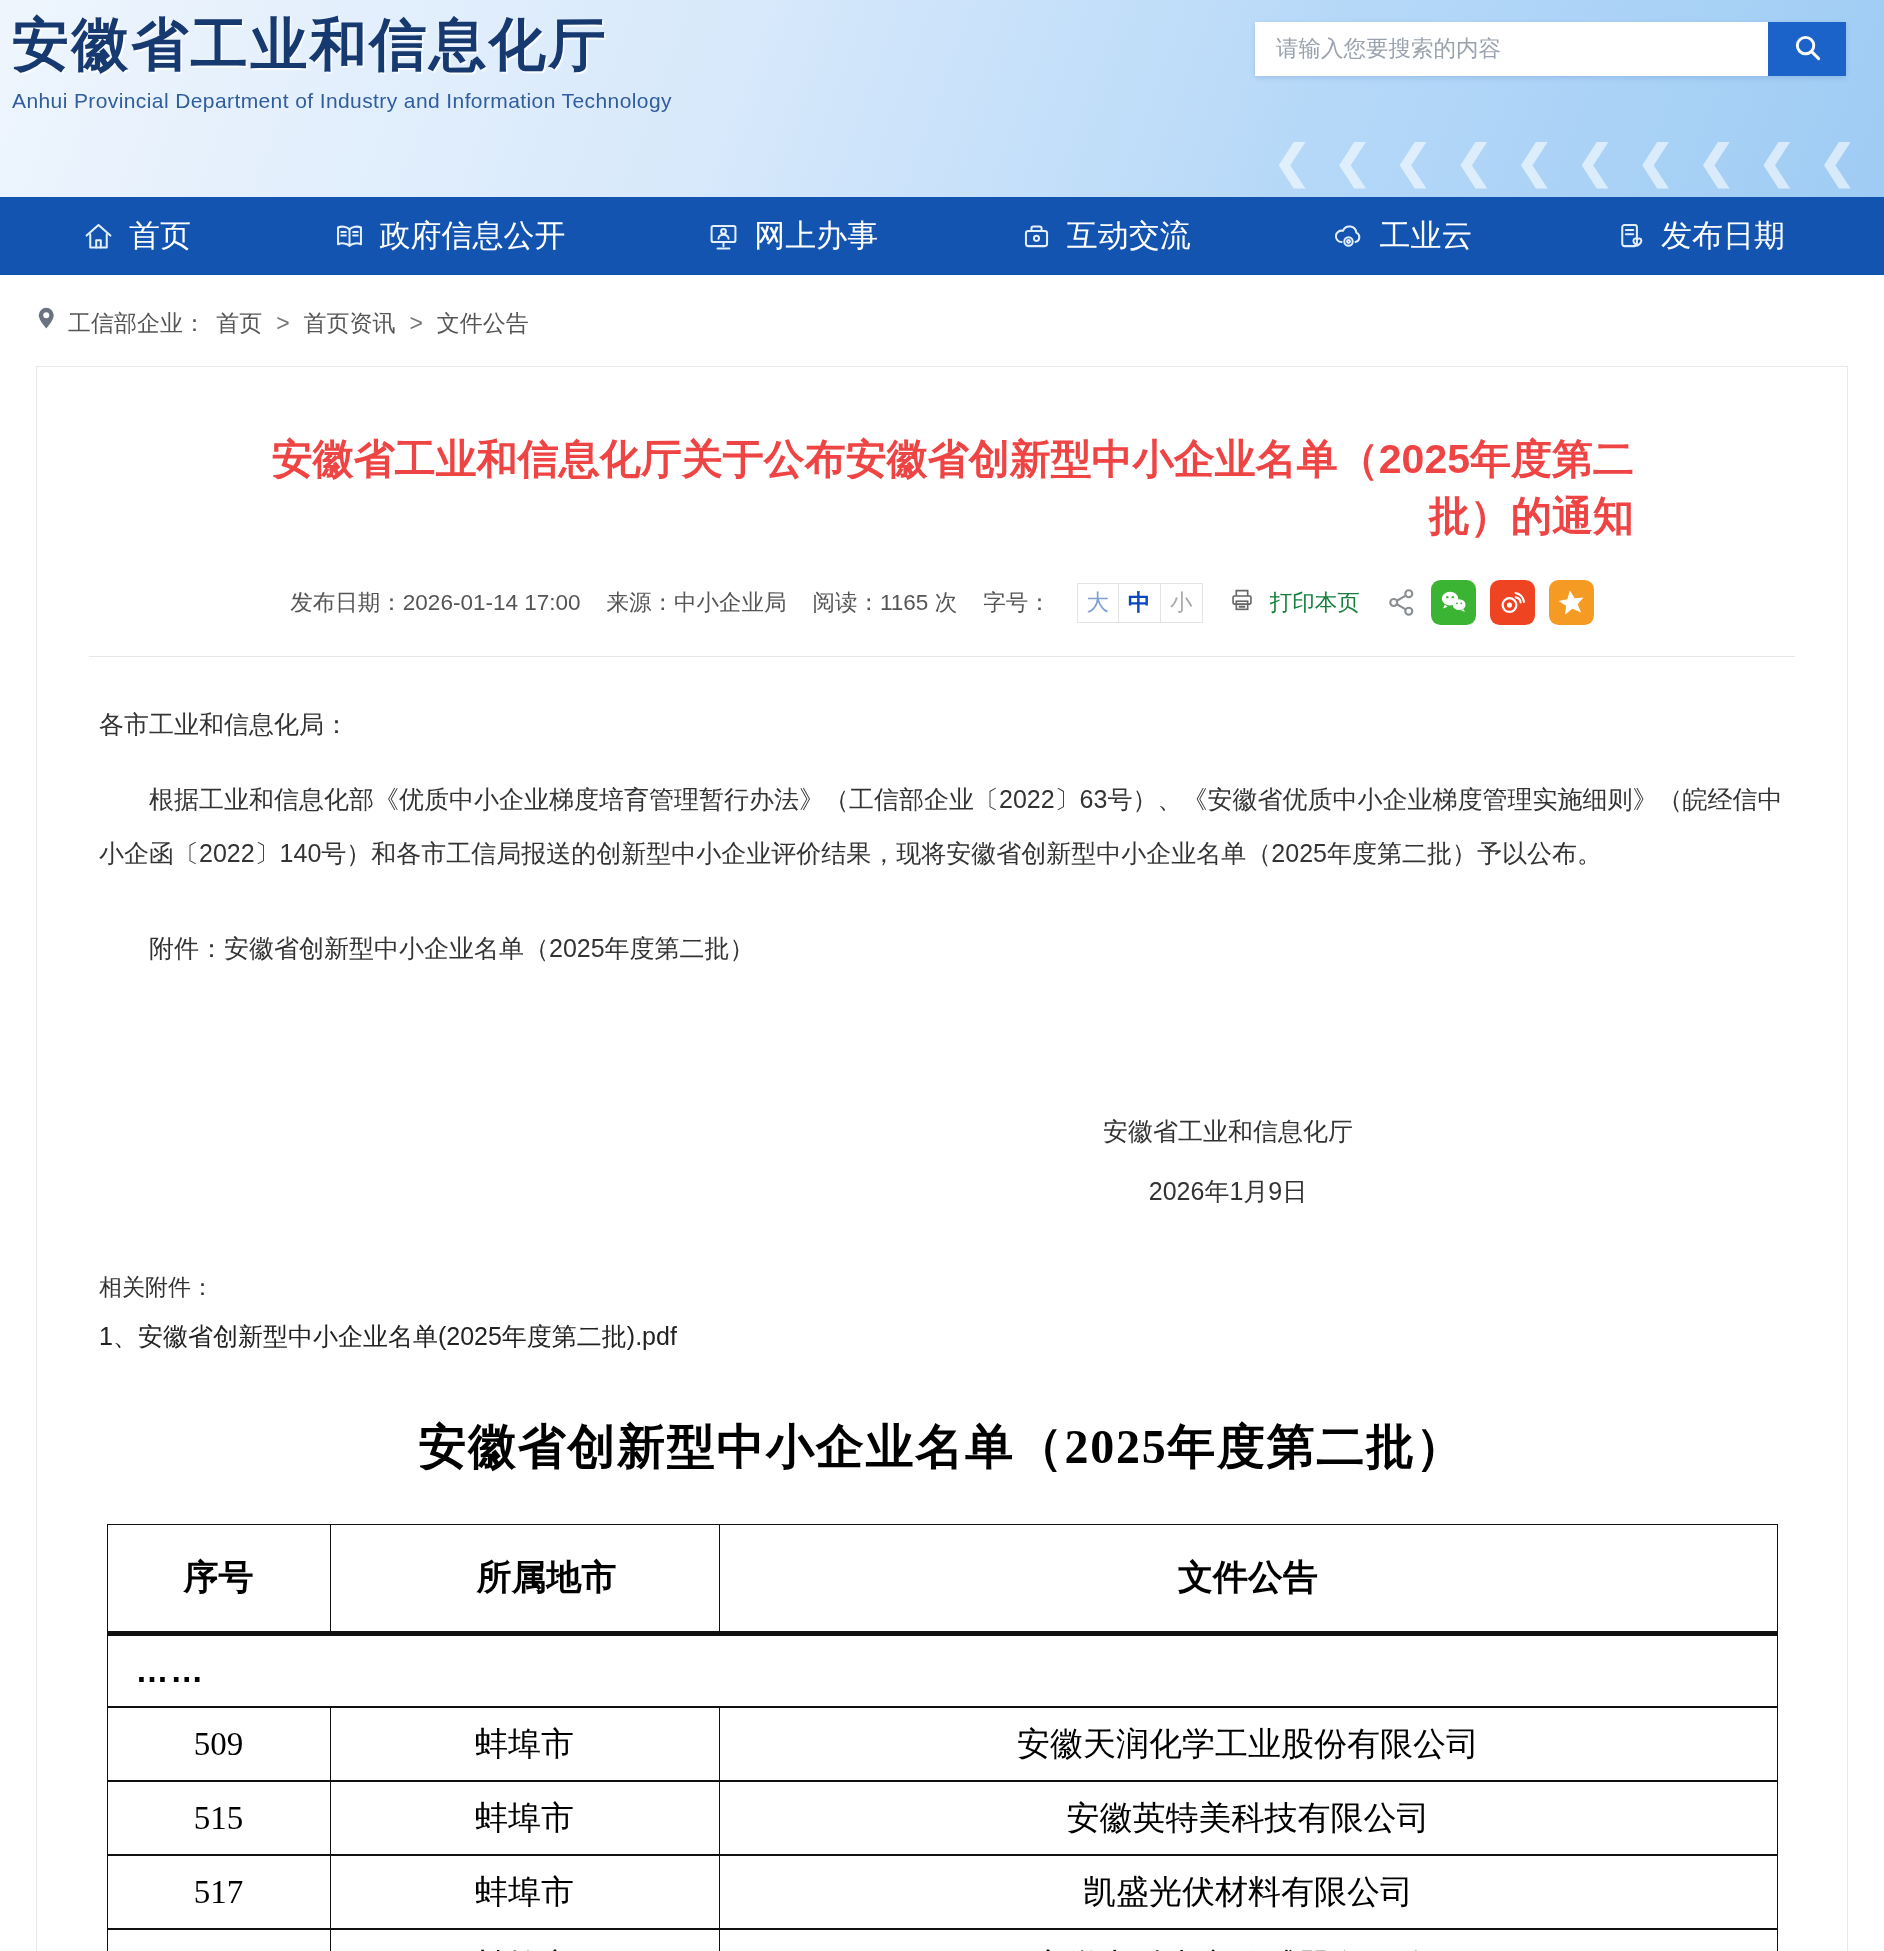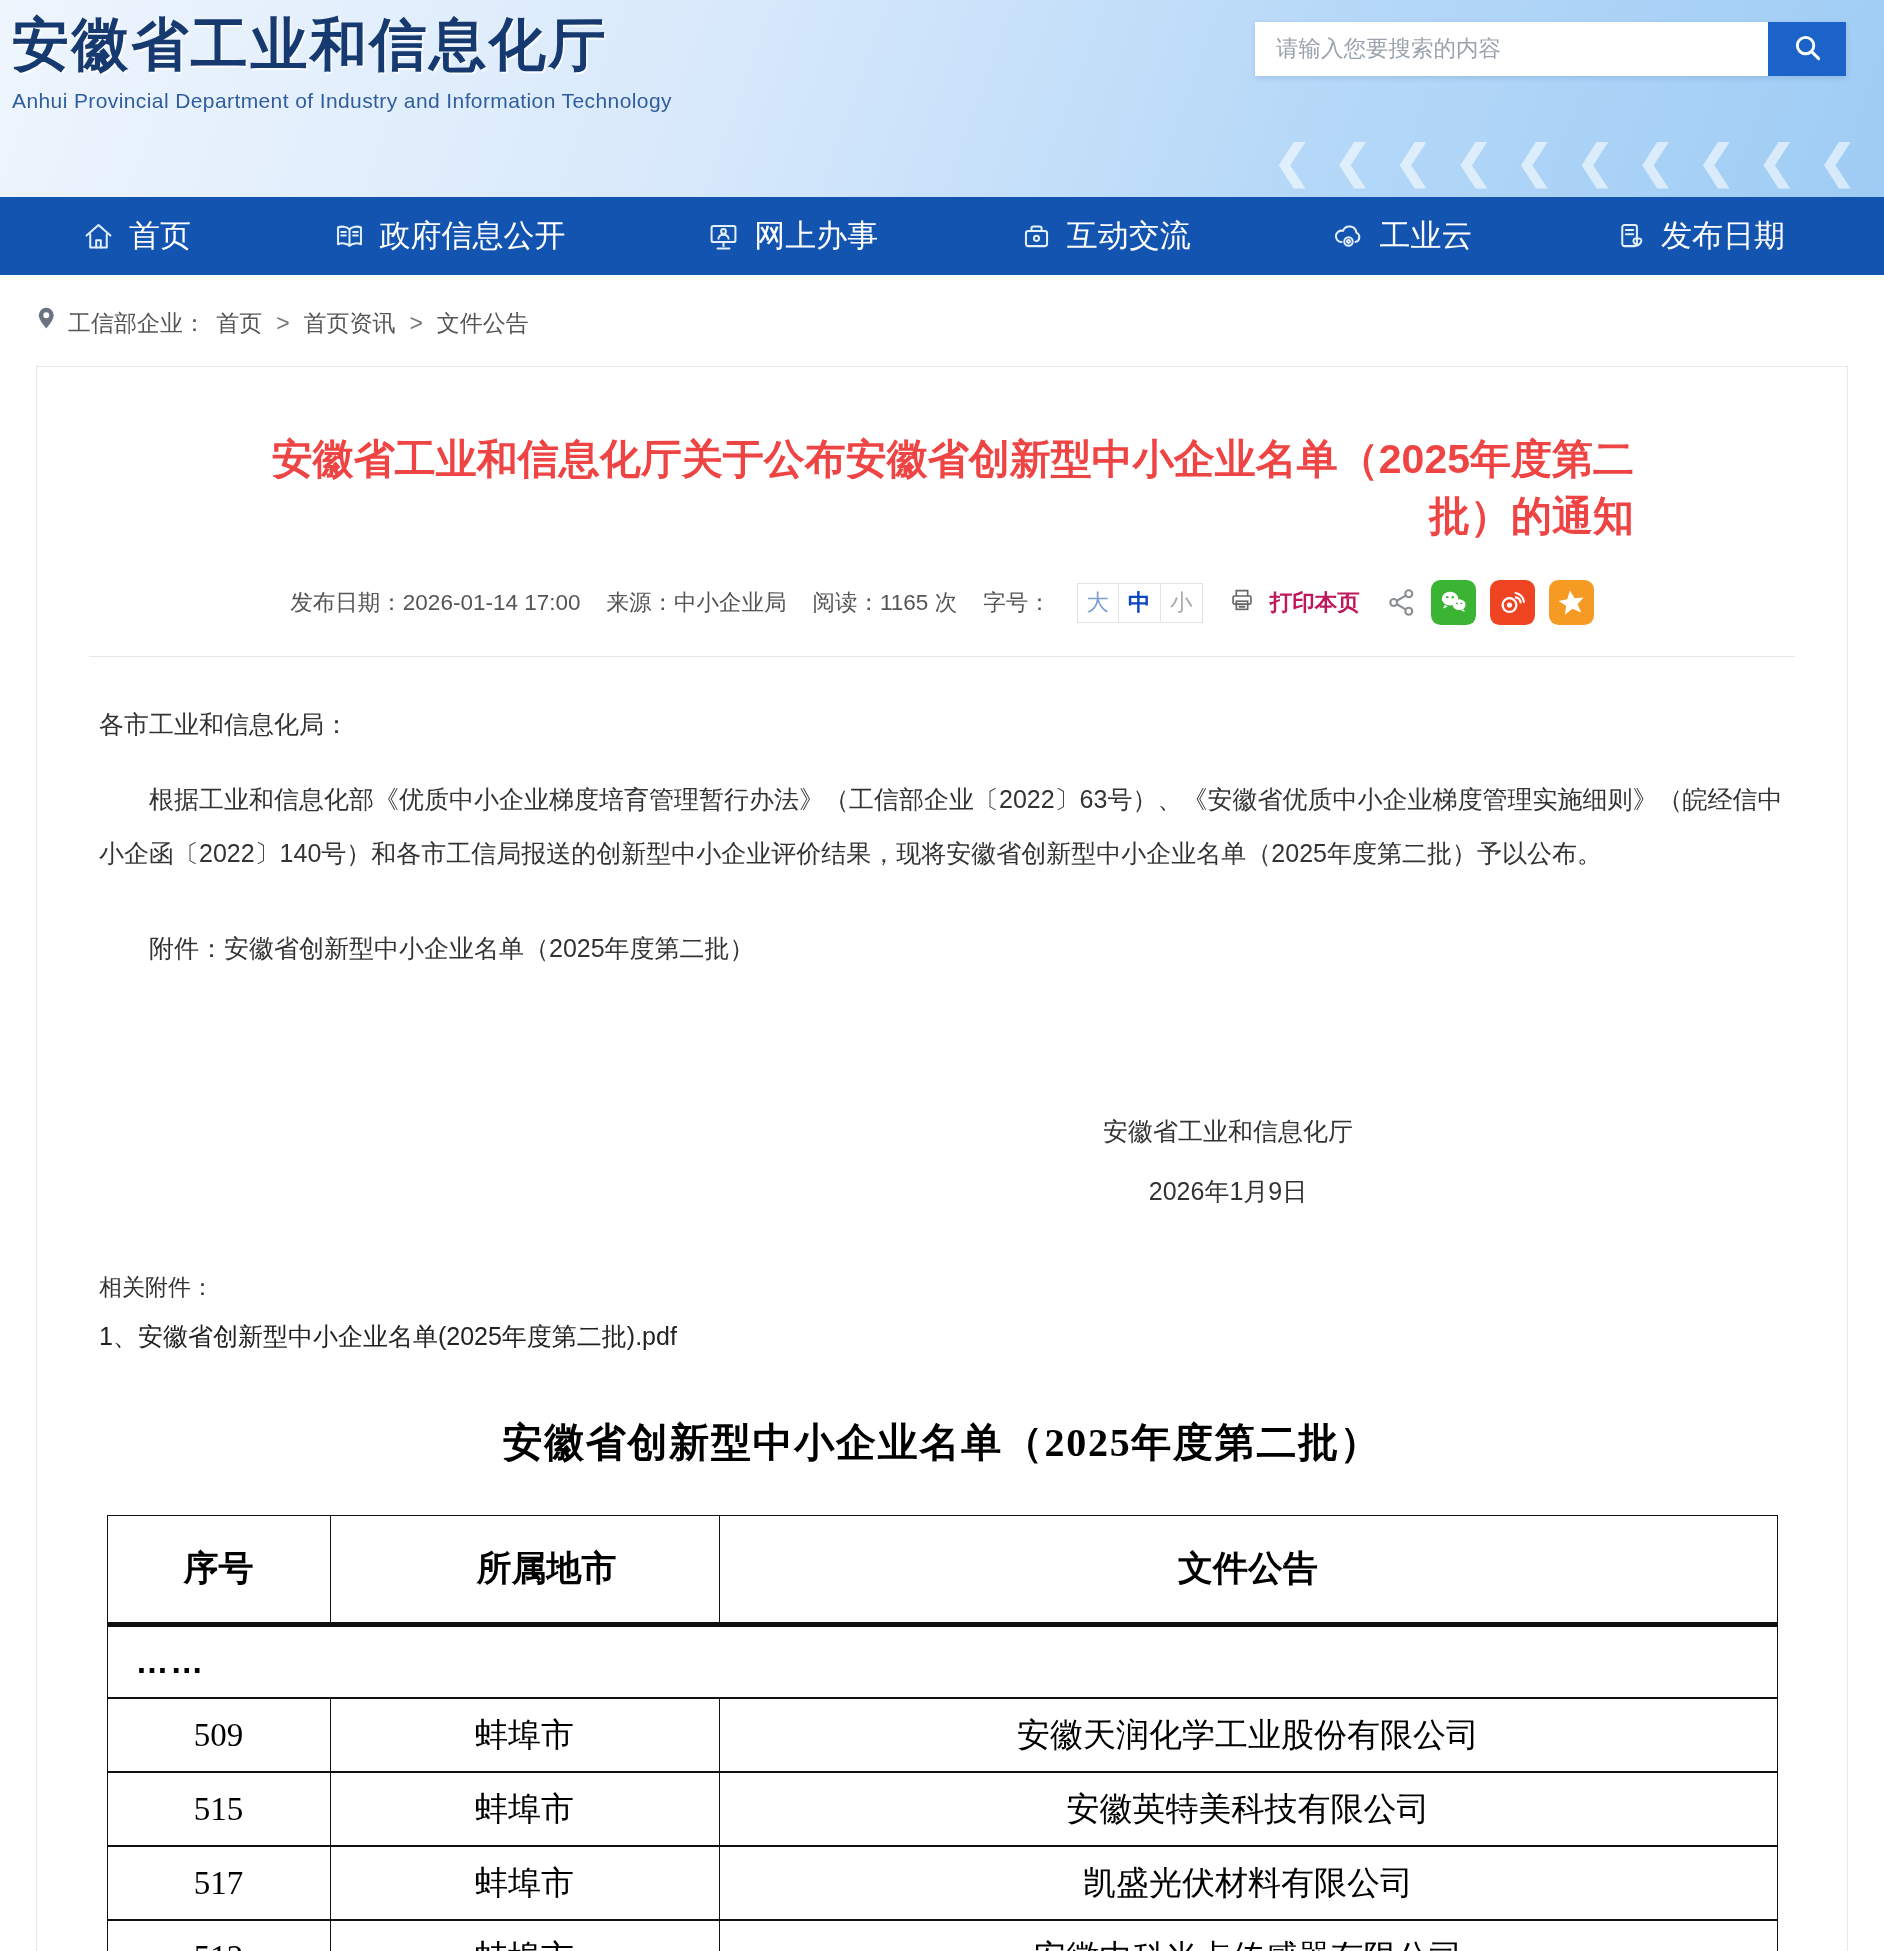--- a/index.html
+++ b/index.html
@@ -55,21 +55,21 @@
 
   .meta-row{ display:flex; justify-content:center; align-items:center; gap:26px;
     font-size:22.5px; color:#555; margin-bottom:31px; }
   .meta-item{ white-space:nowrap; }
   .fs-group{ display:flex; }
   .fs-btn{ width:42px; height:40px; display:flex; align-items:center; justify-content:center;
     border:0.9px solid #e3e3e3; background:#fff; font-size:22.5px; color:#7f9fce; cursor:pointer; }
   .fs-btn + .fs-btn{ border-left:none; }
   .fs-btn.selected{ color:#0b47c0; font-weight:bold; }
   .fs-btn.small{ color:#a9a9a9; }
-  .print-btn{ display:flex; align-items:center; gap:15px; color:#be185d; cursor:pointer;font-weight:bold; }
+  .print-btn{ display:flex; align-items:center; gap:15px; color:#15803d; cursor:pointer; }
   .share-row{ display:flex; align-items:center; gap:14px; }
   .share-icon{ cursor:pointer; display:flex; }
   .share-badge{ width:45px; height:45px; border-radius:9.5px; display:flex; align-items:center;
     justify-content:center; cursor:pointer; }
   .badge-wechat{ background:#3bb434; }
   .badge-weibo{ background:#ee4422; }
   .badge-star{ background:#f59a23; }
 
   .meta-divider{ border:none; border-top:0.9px solid #e8e8e8; margin:0 -10.4px 42px; }
 
@@ -78,21 +78,21 @@
   .main-para{ text-indent:2em; line-height:2.15; margin-bottom:38px; }
   .attach-line{ text-indent:2em; line-height:2; margin-top:42px; }
 
   .signature{ width:fit-content; margin:128px 432px 0 auto; text-align:center;
     line-height:2.4; font-size:25px; color:#333; }
 
   .related-label{ margin-top:51px; font-size:23px; color:#333; }
   .related-item{ margin-top:17.3px; font-size:25px; color:#222; text-decoration:none;
     display:inline-block; cursor:pointer; }
 
-  .table-title{ font-family:"Liberation Serif", serif; font-weight:bold; font-size:40px;
+  .table-title{ font-family:"Liberation Serif", serif; font-weight:bold; font-size:48px;
     color:#000; text-align:center; margin:62px 0 45px; letter-spacing:1.7px; }
 
   .company-table{ width:1671px; margin:0 auto; border-collapse:collapse;
     font-family:"Liberation Serif", serif; color:#000; }
   .company-table th, .company-table td{ border:1.7px solid #111; }
   .company-table th{ font-family:"Liberation Sans", sans-serif; font-weight:700;
     font-size:35px; height:109px; text-align:center; border-bottom:5.2px solid #111; }
   .company-table td{ font-size:33px; height:74px; text-align:center;
     border-top-width:2.6px; border-bottom-width:2.6px; }
   .col-seq{ width:223px; } .col-city{ width:389px;padding-left:44px; }

